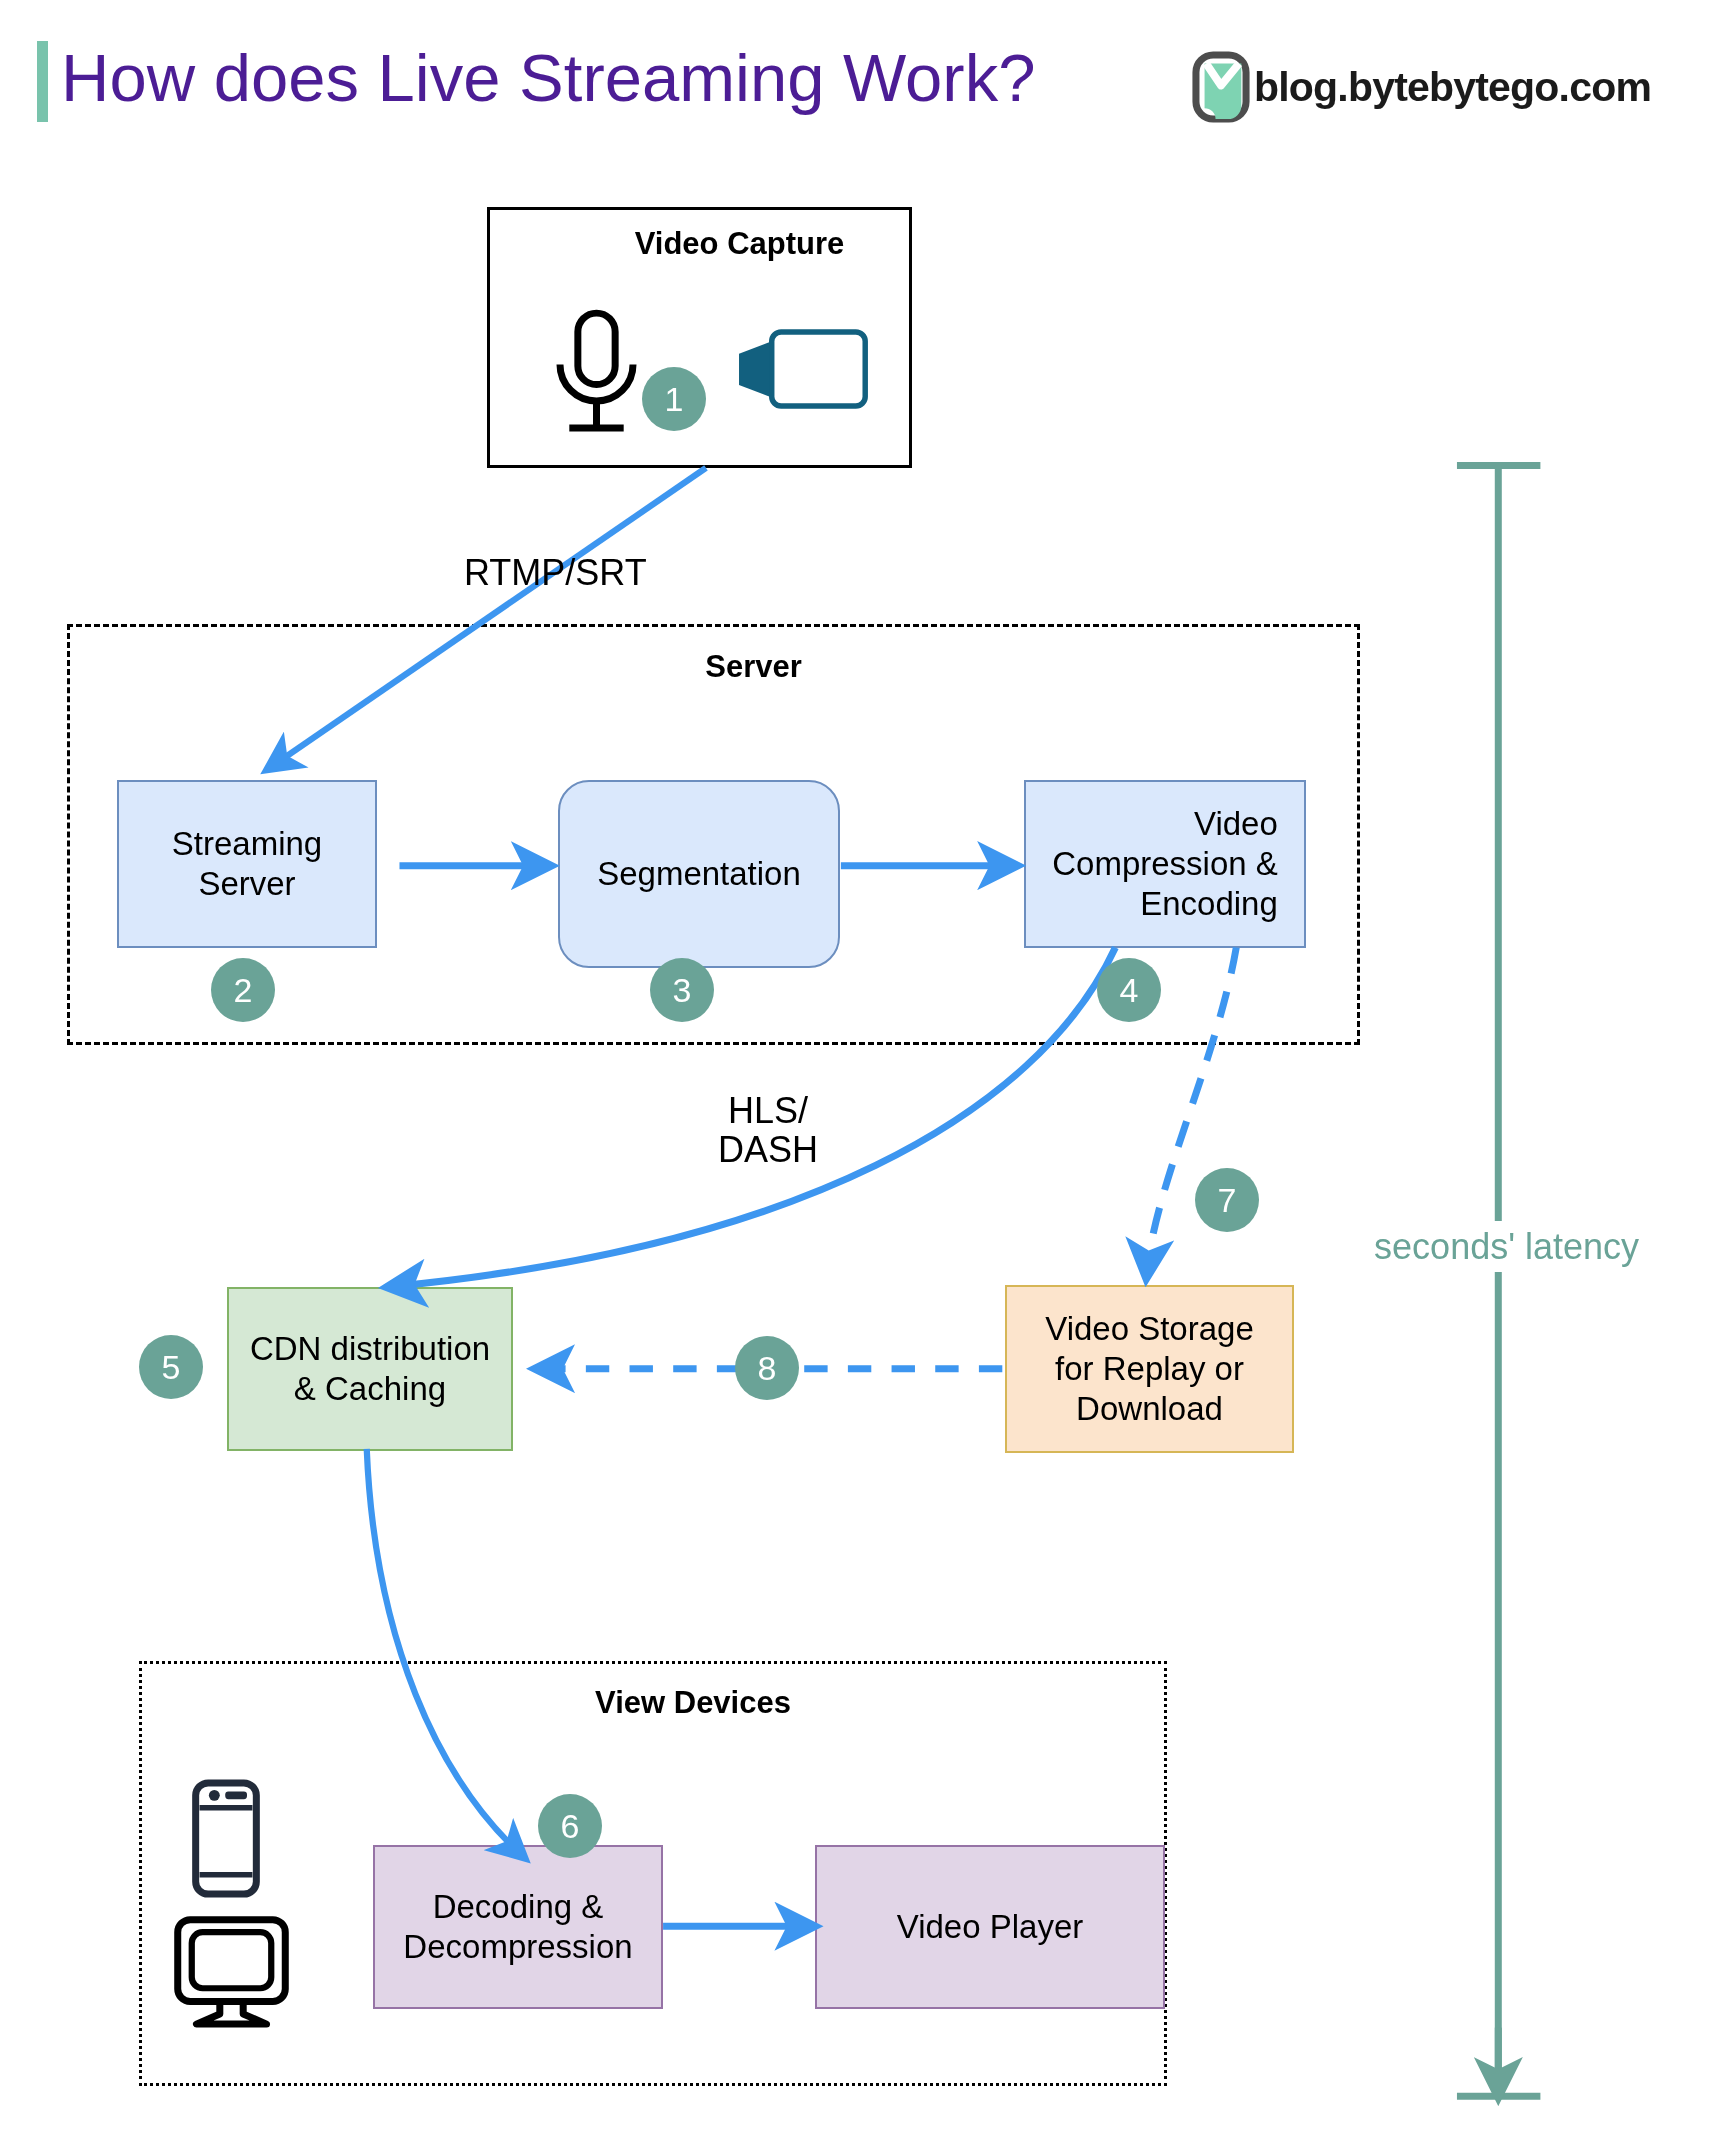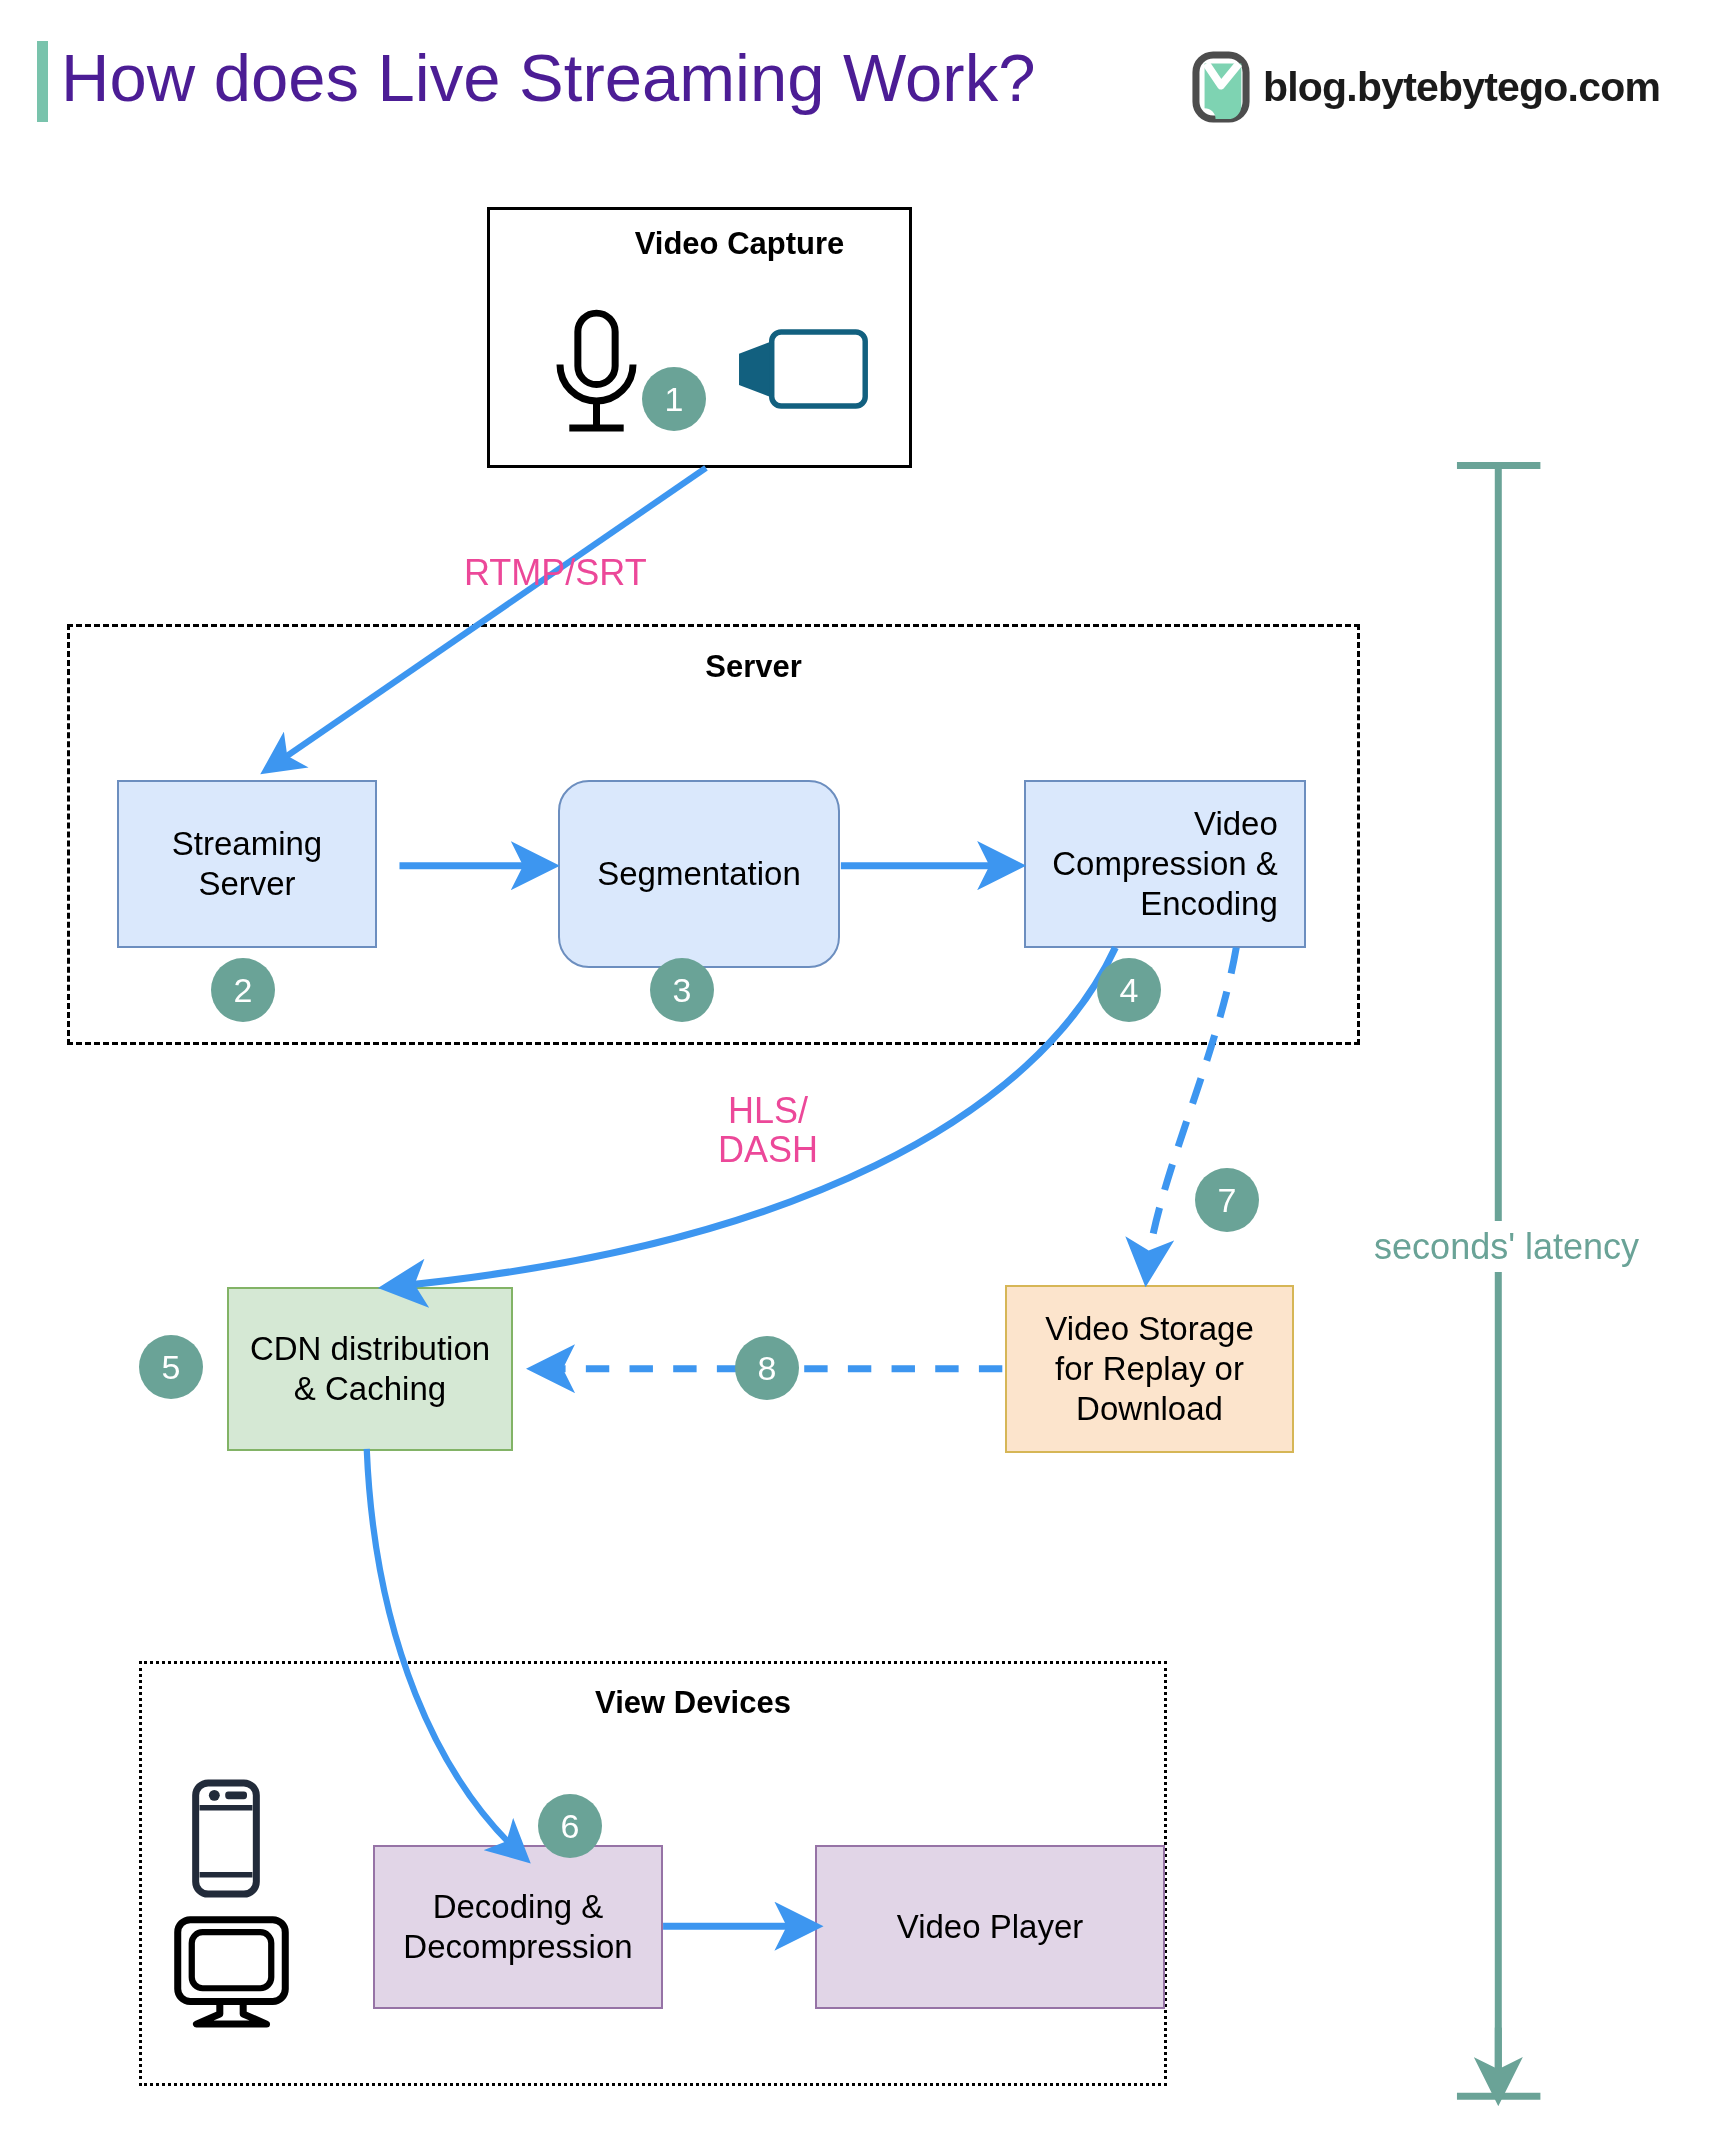--- a/index.html
+++ b/index.html
@@ -36,21 +36,21 @@
     color: #4c1d95;
     white-space: nowrap;
     font-weight: 400;
   }
   .brand {
     position: absolute;
     left: 1192px;
     top: 51px;
     display: flex;
     align-items: center;
-    gap: 13px;
+    gap: 4px;
   }
   .brand-mark {
     width: 58px;
     height: 72px;
   }
   .brand-text {
     font-size: 41px;
     color: #1b1b1b;
     font-weight: 700;
     letter-spacing: -0.8px;
@@ -107,21 +107,21 @@
     align-items: center;
     justify-content: center;
     font-size: 34px;
     font-weight: 400;
     z-index: 30;
   }
 
   
   .edge-label {
     position: absolute;
-    color: #ec4899;
+    color: #000000;
     font-size: 36px;
     line-height: 1.08;
     white-space: pre;
     z-index: 25;
   }
 
   
   .latency-label {
     position: absolute;
     color: #6AA397;

